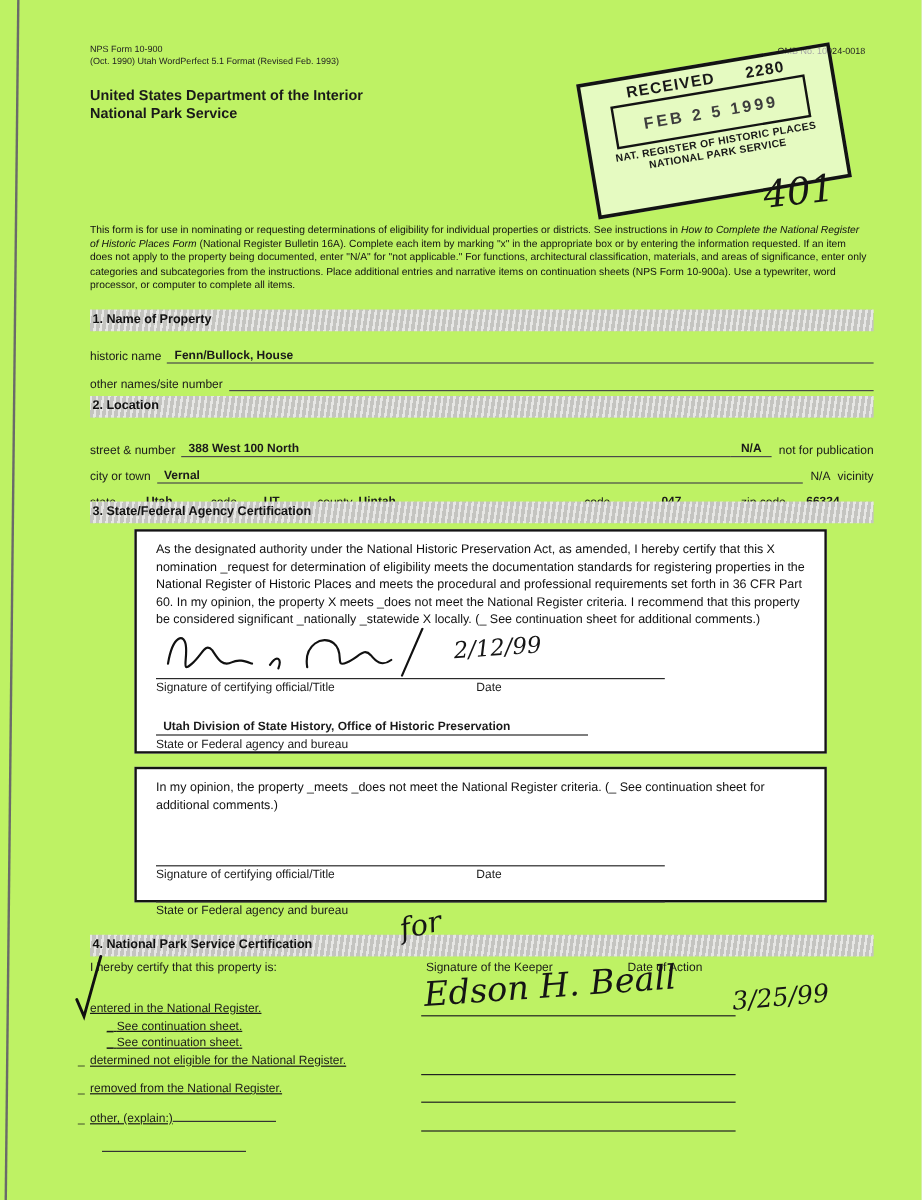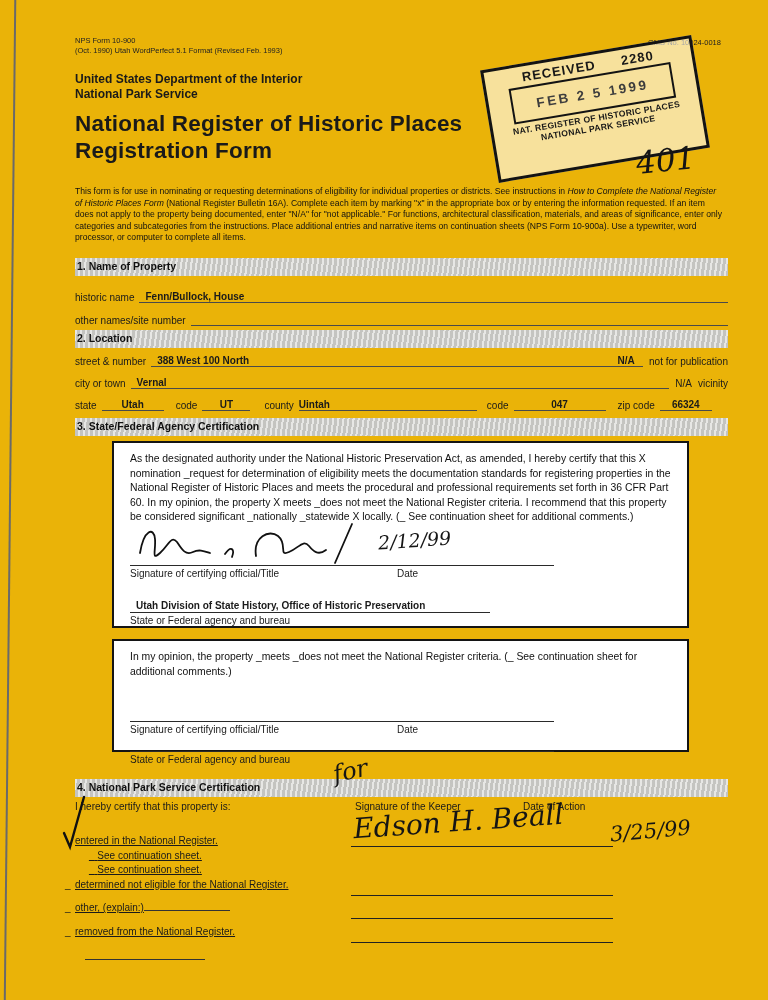--- a/index.html
+++ b/index.html
@@ -1,19 +1,19 @@
 <!DOCTYPE html>
 <html><head>
 <meta charset="utf-8">
 <style>
   * { margin:0; padding:0; box-sizing:border-box; }
   html,body { background:#e9e9e7; }
   .sheet {
     position:relative; width:768px; height:1000px; margin:0 auto;
-    background:#eab308; overflow:hidden; color:#1a1a1a;
+    background:#bef264; overflow:hidden; color:#1a1a1a;
     font-family:"Liberation Sans", sans-serif;
     padding-left:12px;
   }
   .edge-line { position:absolute; left:9px; top:-12px; width:2px; height:1030px;
     background:#6a6a6a; transform:rotate(0.6deg); }
 
   
   .form-meta { position:absolute; left:75px; top:36px; font-size:7.5px; line-height:9.5px; color:#222; }
   .omb { position:absolute; left:648px; top:38px; font-size:7.5px; color:#222; }
   .agency { position:absolute; left:75px; top:72px; font-size:12px; font-weight:bold; line-height:15px; }
@@ -78,24 +78,20 @@
 
   <div class="form-meta">
     <div>NPS Form 10-900</div>
     <div>(Oct. 1990) Utah WordPerfect 5.1 Format (Revised Feb. 1993)</div>
   </div>
   <div class="omb">OMB No. 10024-0018</div>
   <div class="agency">
     <div>United States Department of the Interior</div>
     <div>National Park Service</div>
   </div>
-  <div class="doc-title">
-    <div>National Register of Historic Places</div>
-    <div>Registration Form</div>
-  </div>
 
   <div class="stamp">
     <div class="stamp-row1">
       <span>RECEIVED</span>
       <span>2280</span>
     </div>
     <div class="stamp-datebox">FEB 2 5 1999</div>
     <div class="stamp-org">
       <div>NAT. REGISTER OF HISTORIC PLACES</div>
       <div>NATIONAL PARK SERVICE</div>
@@ -114,21 +110,21 @@
         </span>
     </div>
     <div class="row" style="margin-top:10px;">
       <span class="lbl">other names/site number</span>
       <span class="line"></span>
     </div>
   </div>
 
   <div class="sec" style="top:330px;">
     <div class="band">2. Location</div>
-    <div class="row" style="margin-top:6px;">
+    <div class="row" style="margin-top:20px;">
       <span class="lbl">street &amp; number</span>
       <span class="line">
           <span class="val">388 West 100 North</span>
         </span>
       <span class="uval" style="width:34px;">N/A</span>
       <span class="tail">not for publication</span>
     </div>
     <div class="row" style="margin-top:9px;">
       <span class="lbl">city or town</span>
       <span class="line">
@@ -191,22 +187,22 @@
       <span>I hereby certify that this property is:</span>
       <span class="keeper">Signature of the Keeper</span>
       <span class="action">Date of Action</span>
     </div>
 
     <div class="chk" style="margin-top:22px;text-decoration:underline;">
       <div class="item"><span class="pfx"></span><span>entered in the National Register.</span></div>
       <div class="item ind"><span>_</span> <span>See continuation sheet.</span></div>
       <div class="item ind"><span>_</span> <span>See continuation sheet.</span></div>
       <div class="item"><span class="pfx">_</span><span>determined not eligible for the National Register.</span></div>
+      <div class="item gap"><span class="pfx">_</span><span>removed from the National Register.</span></div>
       <div class="item gap"><span class="pfx">_</span><span>other, (explain:)</span><span class="stub"></span></div>
-      <div class="item gap"><span class="pfx">_</span><span>removed from the National Register.</span></div>
     </div>
     <div class="stub2" style="top:180px;"></div>
 
     <div class="rline" style="top:67px;"></div>
     <div class="rline" style="top:116px;"></div>
     <div class="rline" style="top:139px;"></div>
     <div class="rline" style="top:163px;"></div>
 
     <span class="hand" style="position:absolute; left:258px; top:-22px; font-size:24px; transform:rotate(-12deg);">for</span>
     <span class="hand" style="position:absolute; left:278px; top:26px; font-size:28px; transform:rotate(-4deg);">Edson H. Beall</span>

